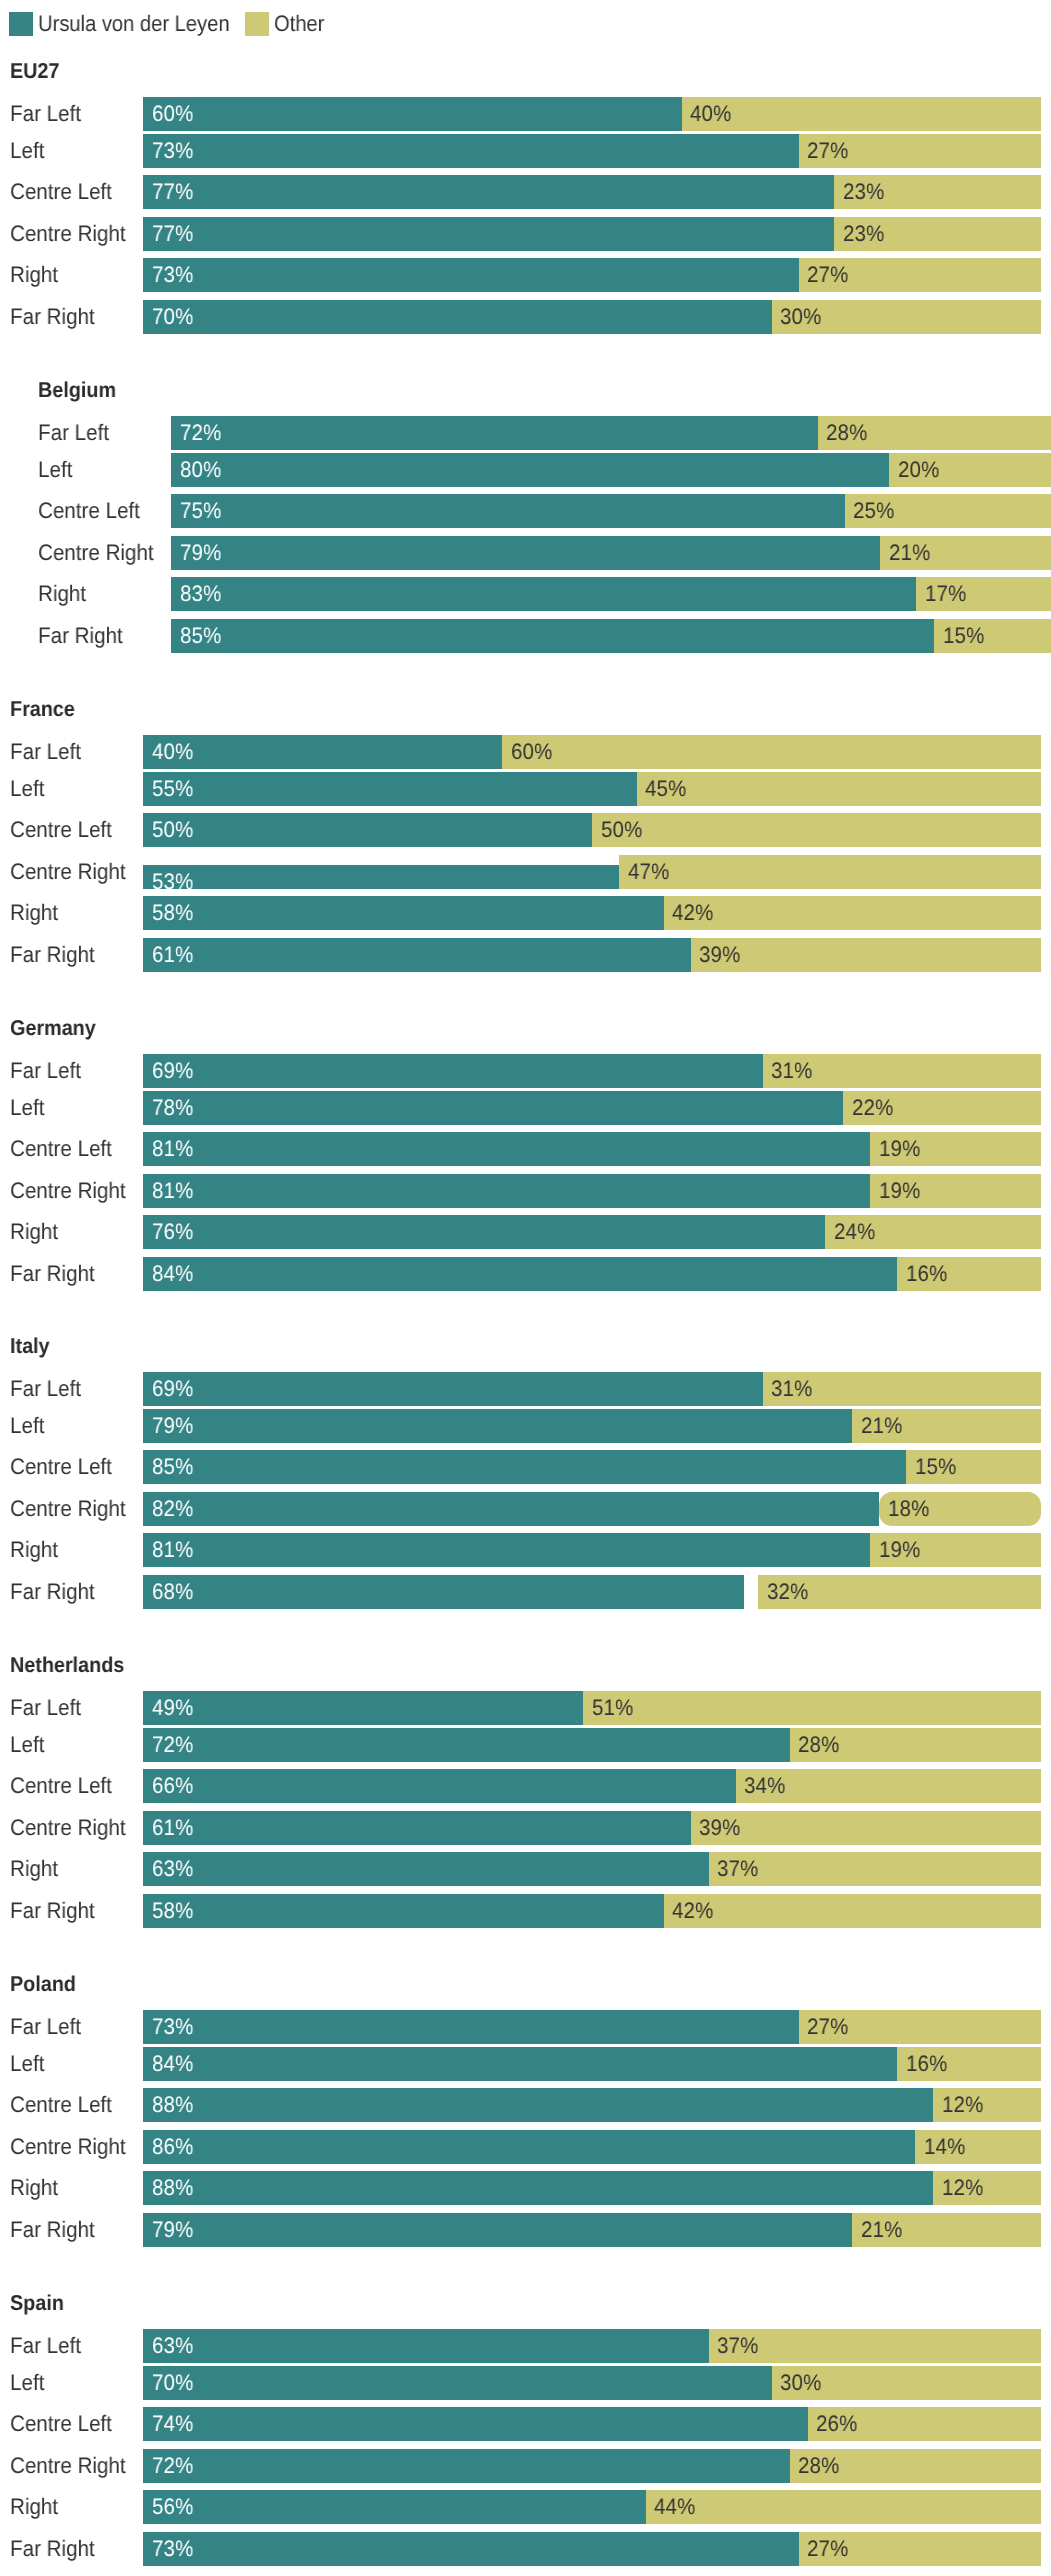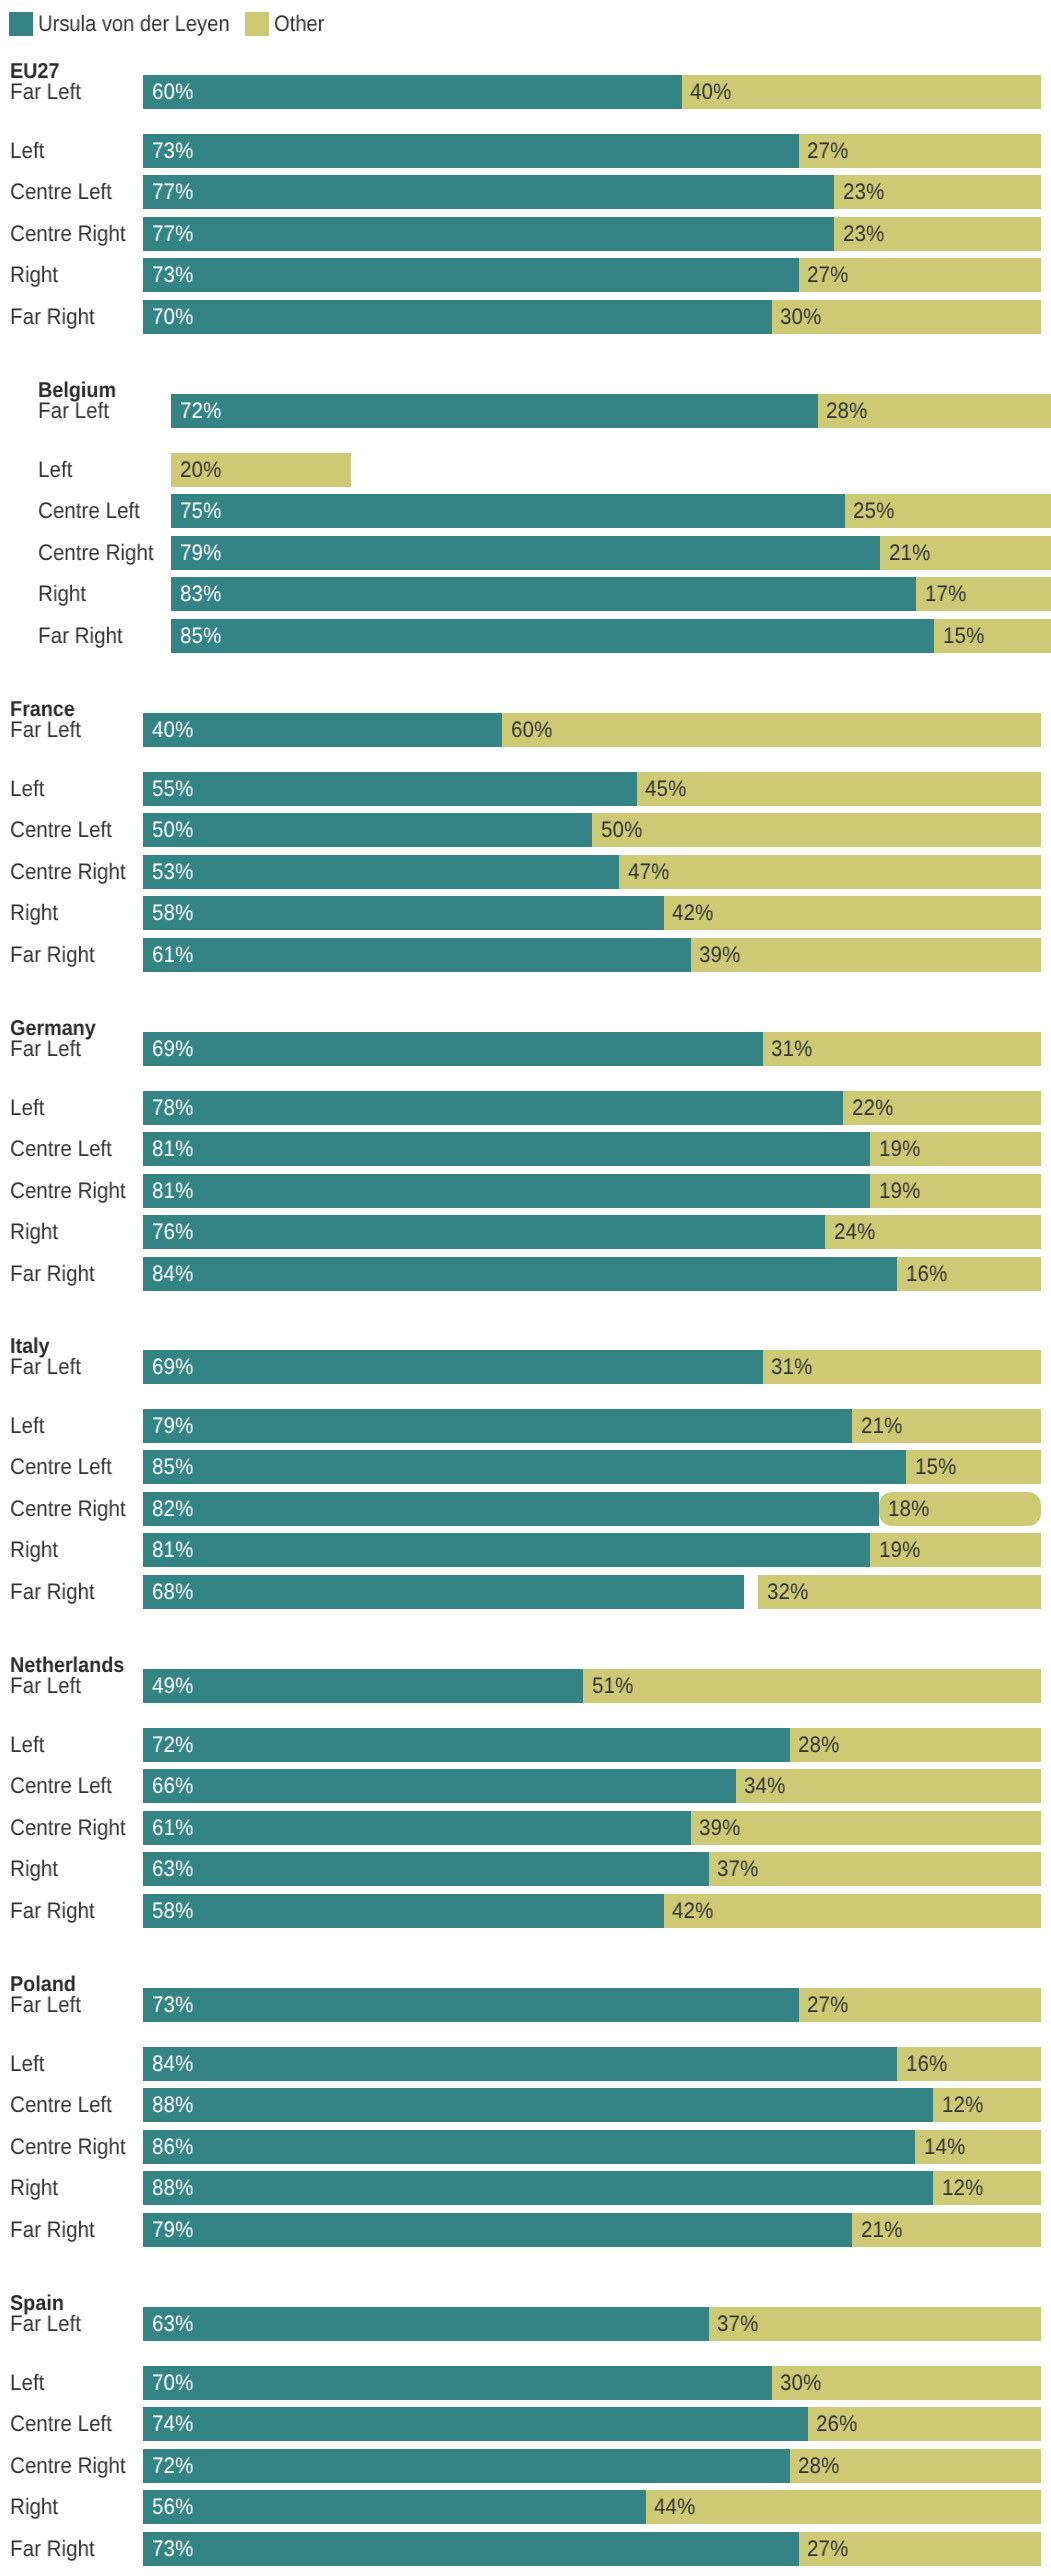--- a/index.html
+++ b/index.html
@@ -82,21 +82,21 @@
     will-change: transform;
   }
 
   
   .row {
     position: absolute;
     left: 0;
     width: 1051px;
     height: 34px;
   }
-  .r0 { top: 15px; }  .r1 { top: 74px; }  .r2 { top: 115px; }
+  .r0 { top: 37px; }  .r1 { top: 74px; }  .r2 { top: 115px; }
   .r3 { top: 157px; } .r4 { top: 198px; } .r5 { top: 240px; }
 
   .row-label {
     position: absolute;
     left: 10.3px;
     top: 0;
     height: 34px;
     line-height: 34px;
     font-size: 22.4px;
     color: #333333;
@@ -230,20 +230,23 @@
           <span class="seg-label">72%</span>
         </div>
         <div class="seg seg-b" style="width: 28%;">
           <span class="seg-label">28%</span>
         </div>
       </div>
     </div>
     <div class="row r1">
       <div class="row-label">Left</div>
       <div class="bar">
+        <div class="seg seg-a" style="width: 80%;">
+          <span class="seg-label">80%</span>
+        </div>
         <div class="seg seg-b" style="width: 20%;">
           <span class="seg-label">20%</span>
         </div>
       </div>
     </div>
     <div class="row r2">
       <div class="row-label">Centre Left</div>
       <div class="bar">
         <div class="seg seg-a" style="width: 75%;">
           <span class="seg-label">75%</span>
@@ -318,21 +321,21 @@
           <span class="seg-label">50%</span>
         </div>
         <div class="seg seg-b" style="width: 50%;">
           <span class="seg-label">50%</span>
         </div>
       </div>
     </div>
     <div class="row r3">
       <div class="row-label">Centre Right</div>
       <div class="bar">
-        <div class="seg seg-a" style="width: 53%;">
+        <div class="seg seg-a" style="width: 53%; margin-top: 10px;">
           <span class="seg-label">53%</span>
         </div>
         <div class="seg seg-b" style="width: 47%;">
           <span class="seg-label">47%</span>
         </div>
       </div>
     </div>
     <div class="row r4">
       <div class="row-label">Right</div>
       <div class="bar">

